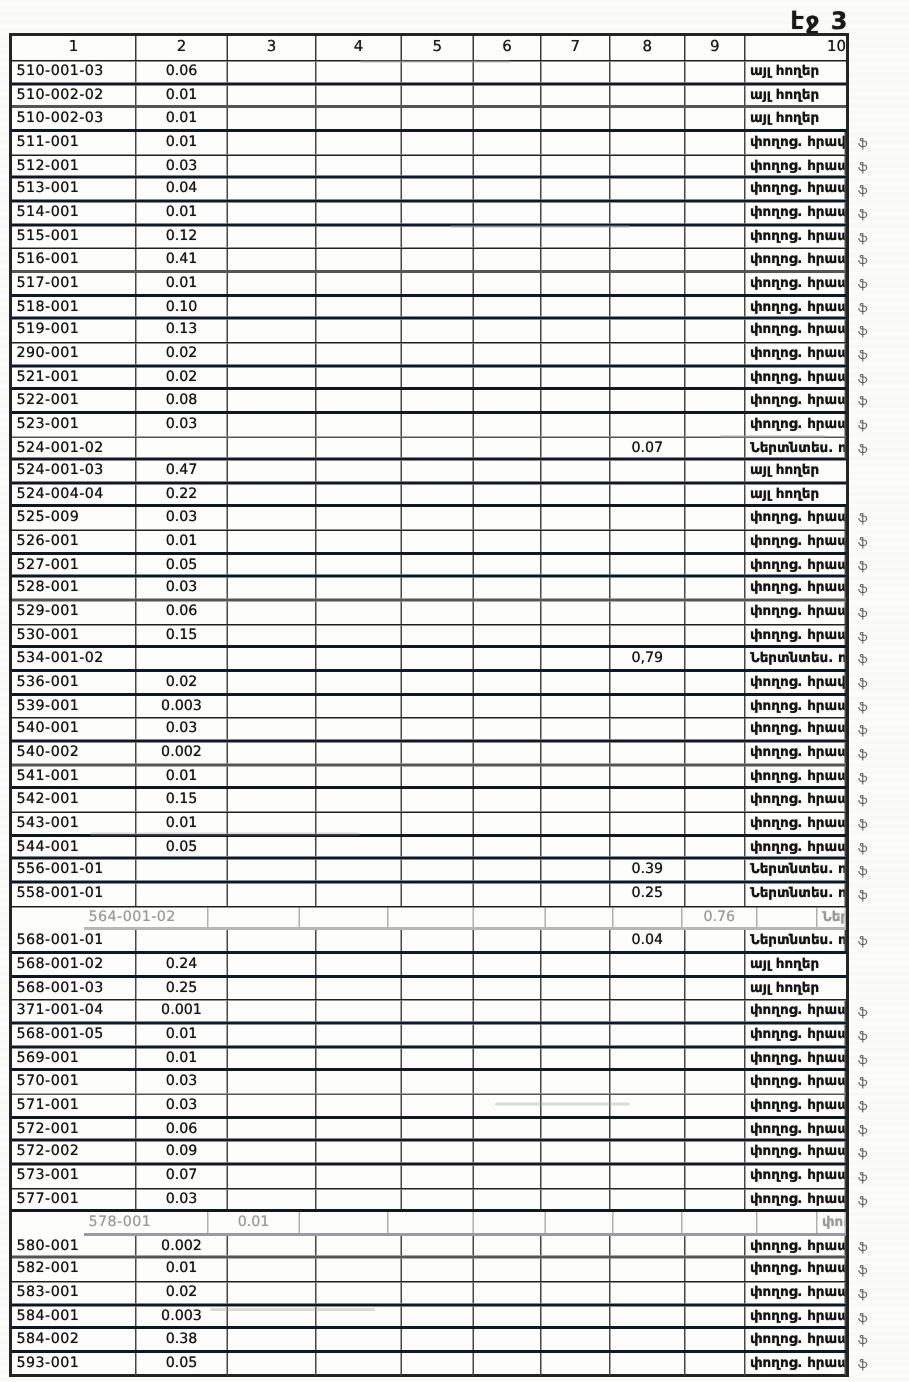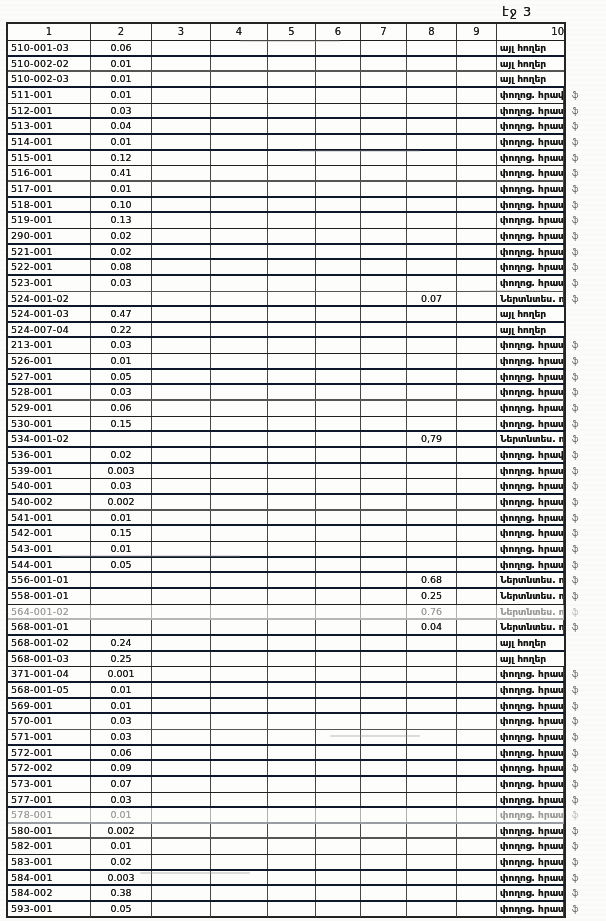--- a/index.html
+++ b/index.html
@@ -10,22 +10,22 @@
     position:relative;
     color:#141414;
   }
   .page {
     position:absolute; inset:0;
     background:
       repeating-linear-gradient(0deg, rgba(0,0,0,0.012) 0 2px, transparent 2px 5px),
       #fcfcfa;
   }
   .page-label {
-    position:absolute; top:4px; left:502px;
-    font-size:13px; font-weight:normal; letter-spacing:1px;
+    position:absolute; top:4px; left:527px;
+    font-size:16px; font-weight:bold; letter-spacing:1px;
     color:#1a1a1a;
     text-shadow:0 0 0.6px #333;
   }
   .doc-table {
     position:absolute; top:22px; left:6px;
     width:560px; height:896px;
     border:2px solid #242424;
     background:#fdfdfb;
   }
   .thead, .trow {
@@ -49,21 +49,21 @@
   .cell {
     border-right:1px solid #474747;
     overflow:hidden; white-space:nowrap;
     font-size:9.5px; line-height:14.5px;
     text-shadow:0 0 0.5px #3c3c3c;
   }
   .cell:last-child { border-right:none;text-align:right; }
   .cell.c-code { text-align:left; padding-left:3px; letter-spacing:0.3px; }
   .cell.c-num  { text-align:center; }
   .cell.c-note { text-align:left; padding-left:3px; font-size:9px;font-weight:bold; }
-  .trow.faint  { opacity:0.42; filter:blur(0.4px); }
+  .trow.faint  { opacity:0.42; filter:blur(0.4px);margin-left:48px; }
   .mark {
     position:absolute; left:564px; top:3px;
     font-size:8px; color:#5c5c5c; letter-spacing:-1px;
     filter:blur(0.2px);
     white-space:nowrap;
   }
   
   .smudge { position:absolute; background:#9a9a9a; opacity:0.35; border-radius:1px; }
   .s1 { top:150px; left:300px; width:120px; height:2px; }
   .s2 { top:290px; left:480px; width:70px;  height:2px; }
@@ -316,33 +316,33 @@
           <div class="cell c-num"></div>
           <div class="cell c-num"></div>
           <div class="cell c-num"></div>
           <div class="cell c-num"></div>
           <div class="cell c-num"></div>
           <div class="cell c-num"></div>
           <div class="cell c-num"></div>
           <div class="cell c-note">այլ հողեր</div>
         </div>
         <div class="trow">
-          <div class="cell c-code">524-007-04</div>
+          <div class="cell c-code">524-004-04</div>
           <div class="cell c-num">0.22</div>
           <div class="cell c-num"></div>
           <div class="cell c-num"></div>
           <div class="cell c-num"></div>
           <div class="cell c-num"></div>
           <div class="cell c-num"></div>
           <div class="cell c-num"></div>
           <div class="cell c-num"></div>
           <div class="cell c-note">այլ հողեր</div>
         </div>
         <div class="trow">
-          <div class="cell c-code">213-001</div>
+          <div class="cell c-code">525-009</div>
           <div class="cell c-num">0.03</div>
           <div class="cell c-num"></div>
           <div class="cell c-num"></div>
           <div class="cell c-num"></div>
           <div class="cell c-num"></div>
           <div class="cell c-num"></div>
           <div class="cell c-num"></div>
           <div class="cell c-num"></div>
           <div class="cell c-note">փողոց. հրապ.</div>
           <span class="mark">ֆ</span>
@@ -530,21 +530,21 @@
           <span class="mark">ֆ</span>
         </div>
         <div class="trow">
           <div class="cell c-code">556-001-01</div>
           <div class="cell c-num"></div>
           <div class="cell c-num"></div>
           <div class="cell c-num"></div>
           <div class="cell c-num"></div>
           <div class="cell c-num"></div>
           <div class="cell c-num"></div>
-          <div class="cell c-num">0.68</div>
+          <div class="cell c-num">0.39</div>
           <div class="cell c-num"></div>
           <div class="cell c-note">Ներտնտես. ոռոգ. ցանց</div>
           <span class="mark">ֆ</span>
         </div>
         <div class="trow">
           <div class="cell c-code">558-001-01</div>
           <div class="cell c-num"></div>
           <div class="cell c-num"></div>
           <div class="cell c-num"></div>
           <div class="cell c-num"></div>

